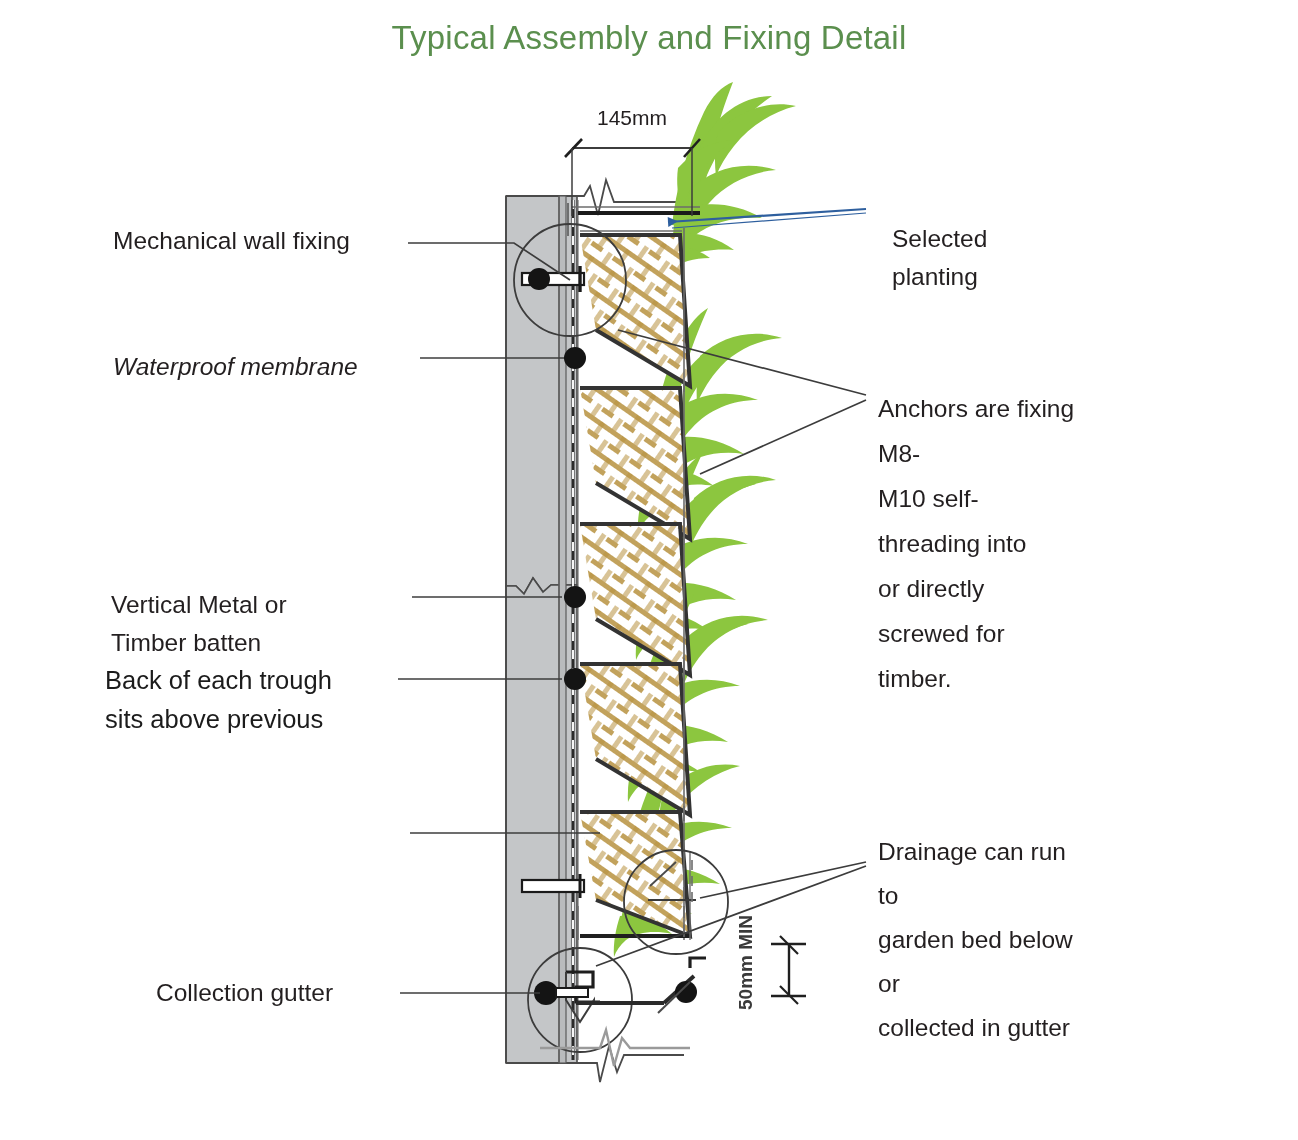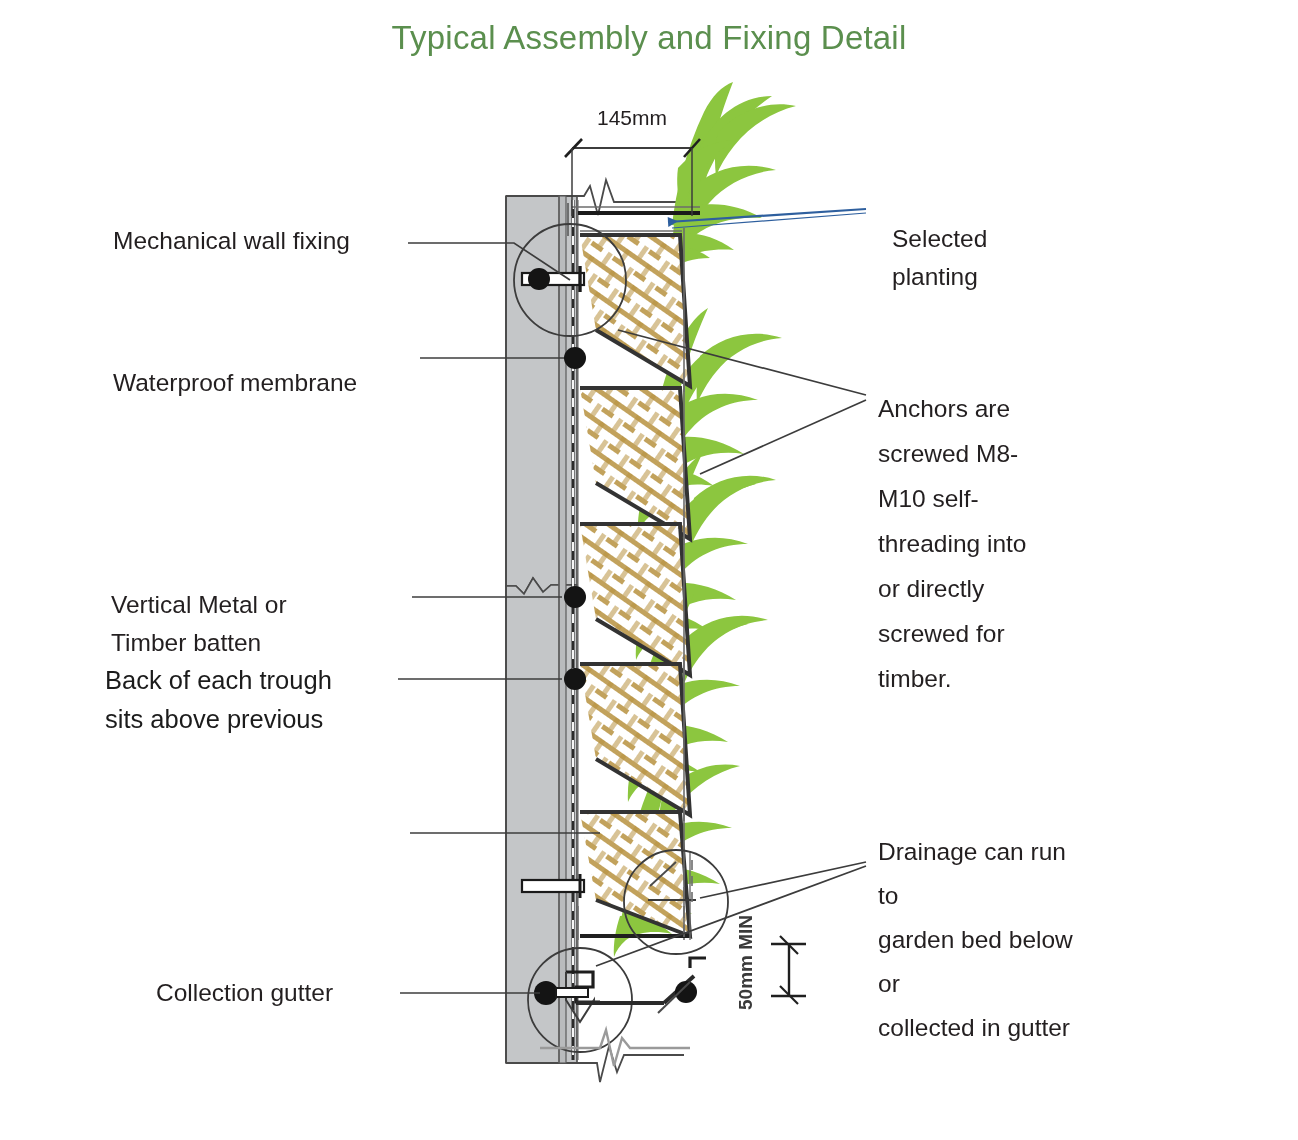--- a/index.html
+++ b/index.html
@@ -314,21 +314,21 @@
       <path d="M866,862 L700,898" stroke="#3c3c3c" stroke-width="1.7"></path>
       <path d="M866,866 L596,966" stroke="#3c3c3c" stroke-width="1.7"></path>
     </g>
 
   </svg>
 
   <div class="lbl" style="left:113px; top:222px;">
     <span>Mechanical wall fixing</span>
   </div>
 
-  <div class="lbl" style="left:113px; top:364px;">
+  <div class="lbl" style="left:113px; top:348px;font-style:italic;">
     <span>Waterproof membrane</span>
   </div>
 
   <div class="lbl" style="left:111px; top:586px;">
     <div>Vertical Metal or</div>
     <div>Timber batten</div>
   </div>
 
   <div class="lbl bold-ish" style="left:105px; top:661px; font-size:25.5px; line-height:39px;">
     <div>Back of each trough</div>
@@ -338,21 +338,21 @@
 
   <div class="lbl" style="left:156px; top:974px;">
     <span>Collection gutter</span>
   </div>
 
   <div class="lbl" style="left:892px; top:190px;margin-top:30px;">
     <span>Selected planting</span>
   </div>
 
   <div class="lbl" style="left:878px; top:386px; line-height:45px;">
-    <div>Anchors are screwed M8-</div>
+    <div>Anchors are fixing M8-</div>
     <div>M10 self-threading into</div>
     <div>or directly screwed for</div>
     <div>timber.</div>
   </div>
 
   <div class="lbl" style="left:878px; top:830px; line-height:44px;">
     <div>Drainage can run to</div>
     <div>garden bed below or</div>
     <div>collected in gutter</div>
   </div>

